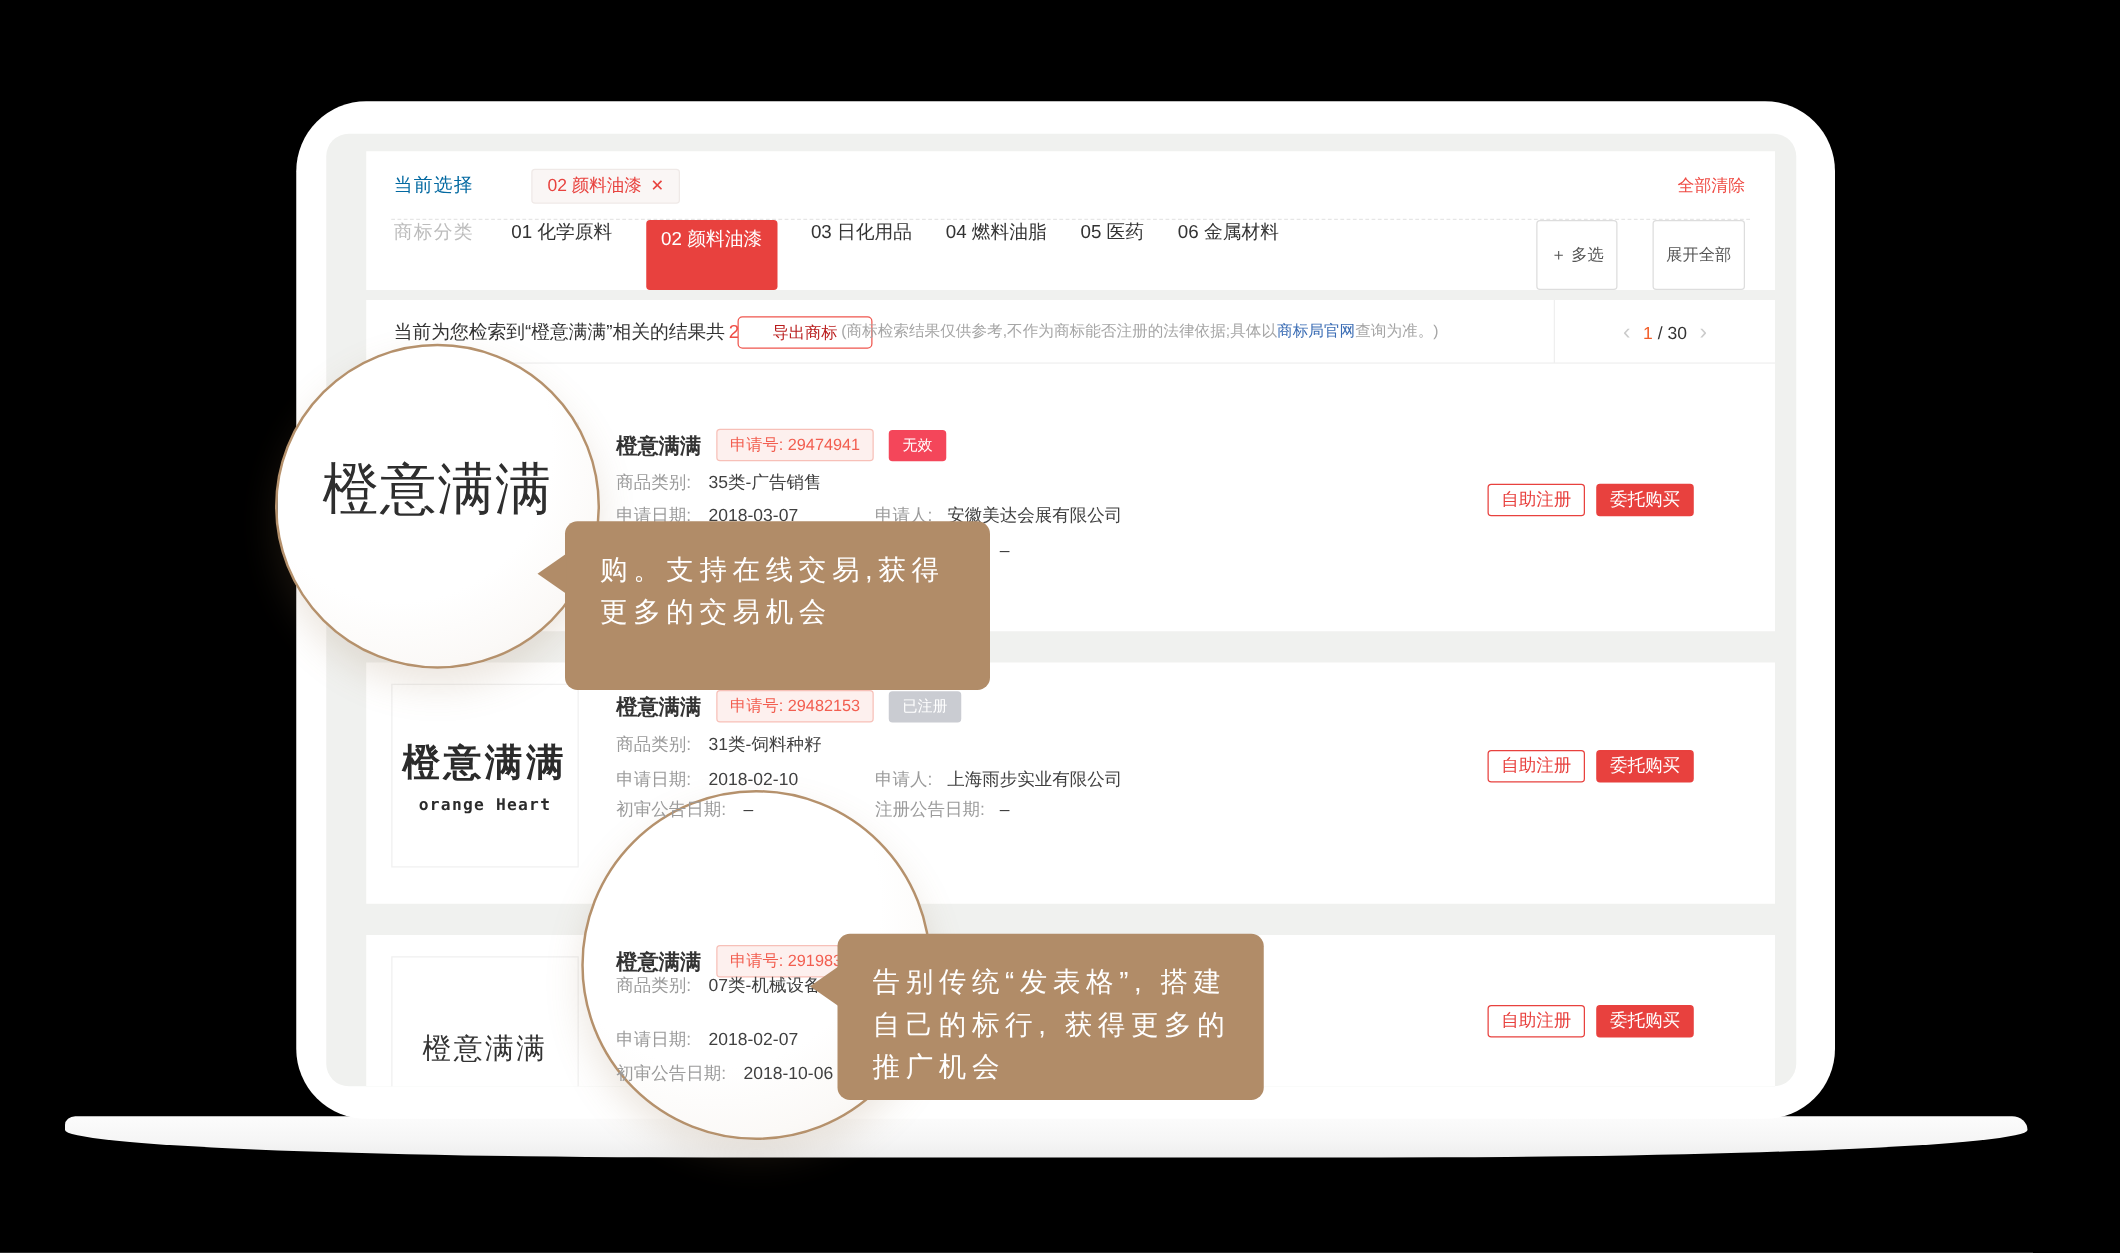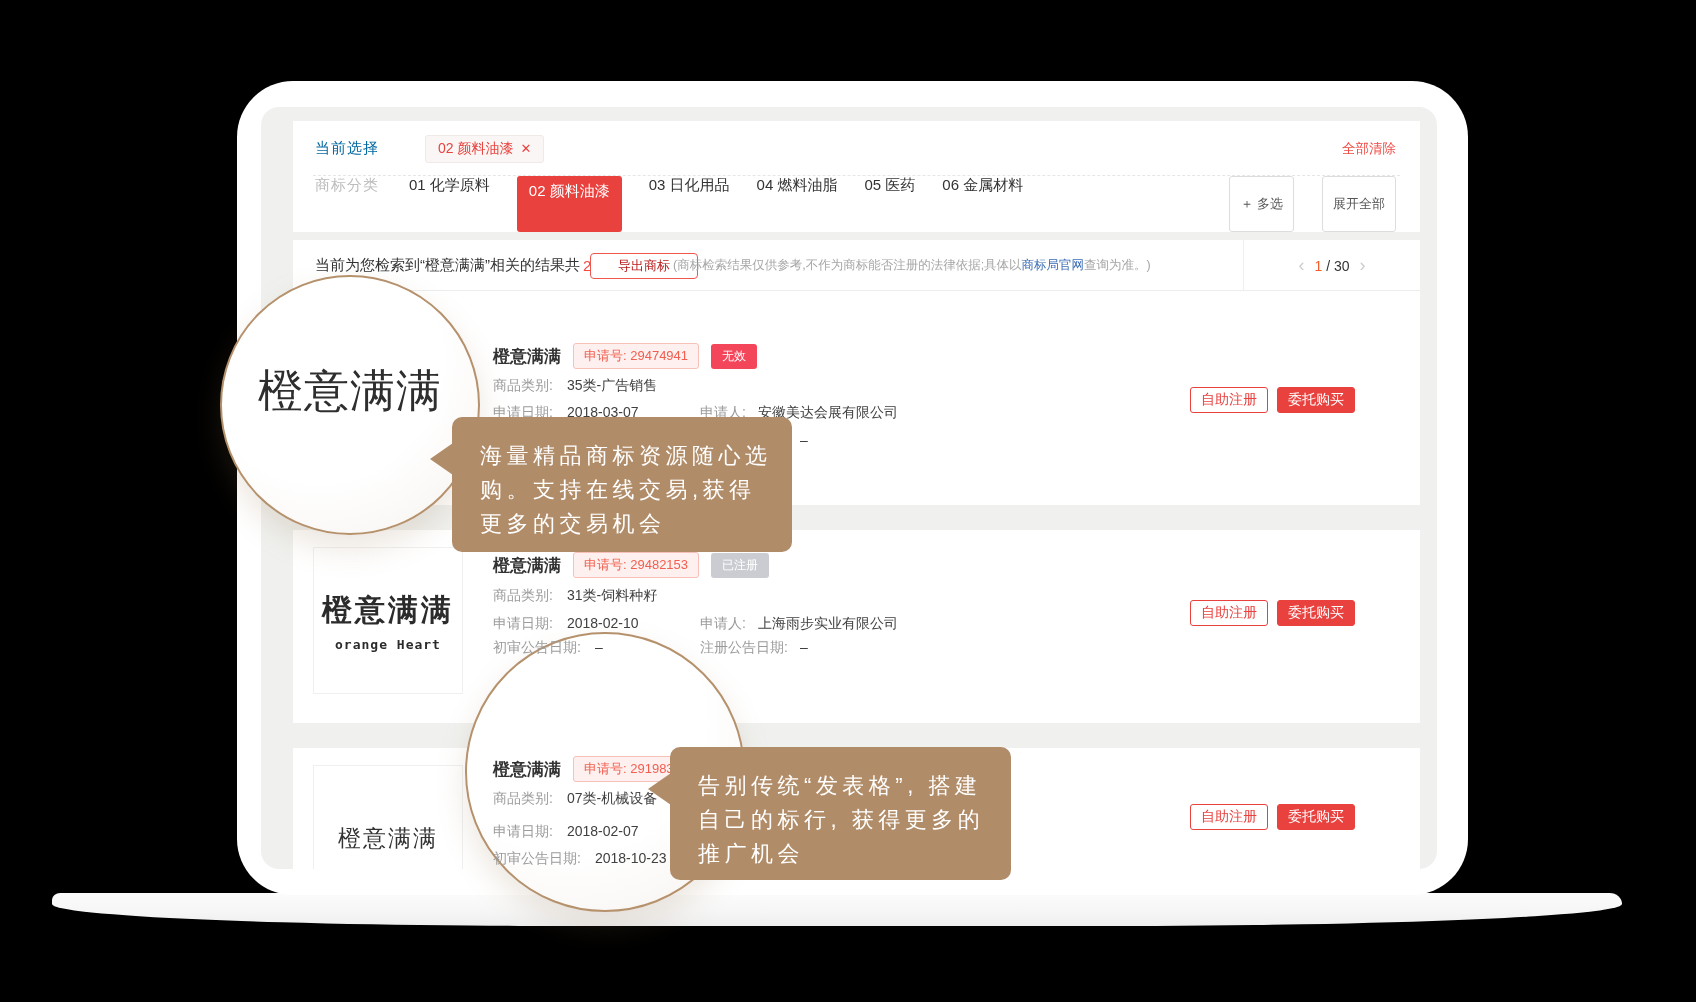--- a/index.html
+++ b/index.html
@@ -81,21 +81,21 @@
   .badge.danger{background:#f4465a;}
   .badge.registered{background:#caccd2;}
 
   .dline{position:absolute;left:0;width:700px;font-size:14px;white-space:nowrap;}
   .dline .lab{color:#9b9b9b;}
   .dline .val{color:#404040;margin-left:14px;}
   .col2{position:absolute;left:207px;top:0;}
   .col2 .val{margin-left:12px;}
   .row1 .l2{top:86px;} .row1 .l3{top:113px;} .row1 .l4{top:141px;}
   .row2 .l2{top:57px;} .row2 .l3{top:85px;}  .row2 .l4{top:109px;}
-  .row3 .l2{top:42px;} .row3 .l3{top:75px;}  .row3 .l4{top:102px;}
+  .row3 .l2{top:32px;} .row3 .l3{top:75px;}  .row3 .l4{top:102px;}
 
   .row-actions{position:absolute;display:flex;gap:9px;z-index:4;left:897px;}
   .row1 .row-actions{top:96px;}
   .row2 .row-actions{top:70px;}
   .row3 .row-actions{top:56px;}
   .btn-outline{width:78px;height:26px;background:#fff;border:1px solid #e8413e;color:#e8413e;
     font-size:14px;border-radius:3px;cursor:pointer;display:flex;align-items:center;justify-content:center;}
   .btn-solid{width:78px;height:26px;background:#e8413e;border:1px solid #e8413e;color:#fff;
     font-size:14px;border-radius:3px;cursor:pointer;display:flex;align-items:center;justify-content:center;}
 
@@ -240,41 +240,40 @@
               <span class="tm-name">橙意满满</span>
               <span class="appno-tag">申请号: 29198321</span>
             </div>
             <div class="dline l2">
               <span class="lab">商品类别:</span><span class="val">07类-机械设备</span>
             </div>
             <div class="dline l3">
               <span class="lab">申请日期:</span><span class="val">2018-02-07</span>
             </div>
             <div class="dline l4">
-              <span class="lab">初审公告日期:</span><span class="val">2018-10-23</span>
+              <span class="lab">初审公告日期:</span><span class="val">2018-10-06</span>
             </div>
           </div>
           <div class="row-actions">
             <button class="btn-outline">自助注册</button>
             <button class="btn-solid">委托购买</button>
           </div>
         </div>
 
       </div>
     </div>
   </div>
 
   <div class="magnifier mag1">
     <div class="mag-text">橙意满满</div>
   </div>
   <div class="magnifier mag2"></div>
 
   <div class="tooltip tip1">
     <div class="arrow"></div>
-    <div class="tline">海量精品商标资源随心选</div>
     <div class="tline">购。支持在线交易,获得</div>
     <div class="tline">更多的交易机会</div>
   </div>
   <div class="tooltip tip2">
     <div class="arrow"></div>
     <div class="tline">告别传统“发表格”, 搭建</div>
     <div class="tline">自己的标行, 获得更多的</div>
     <div class="tline">推广机会</div>
   </div>
 

